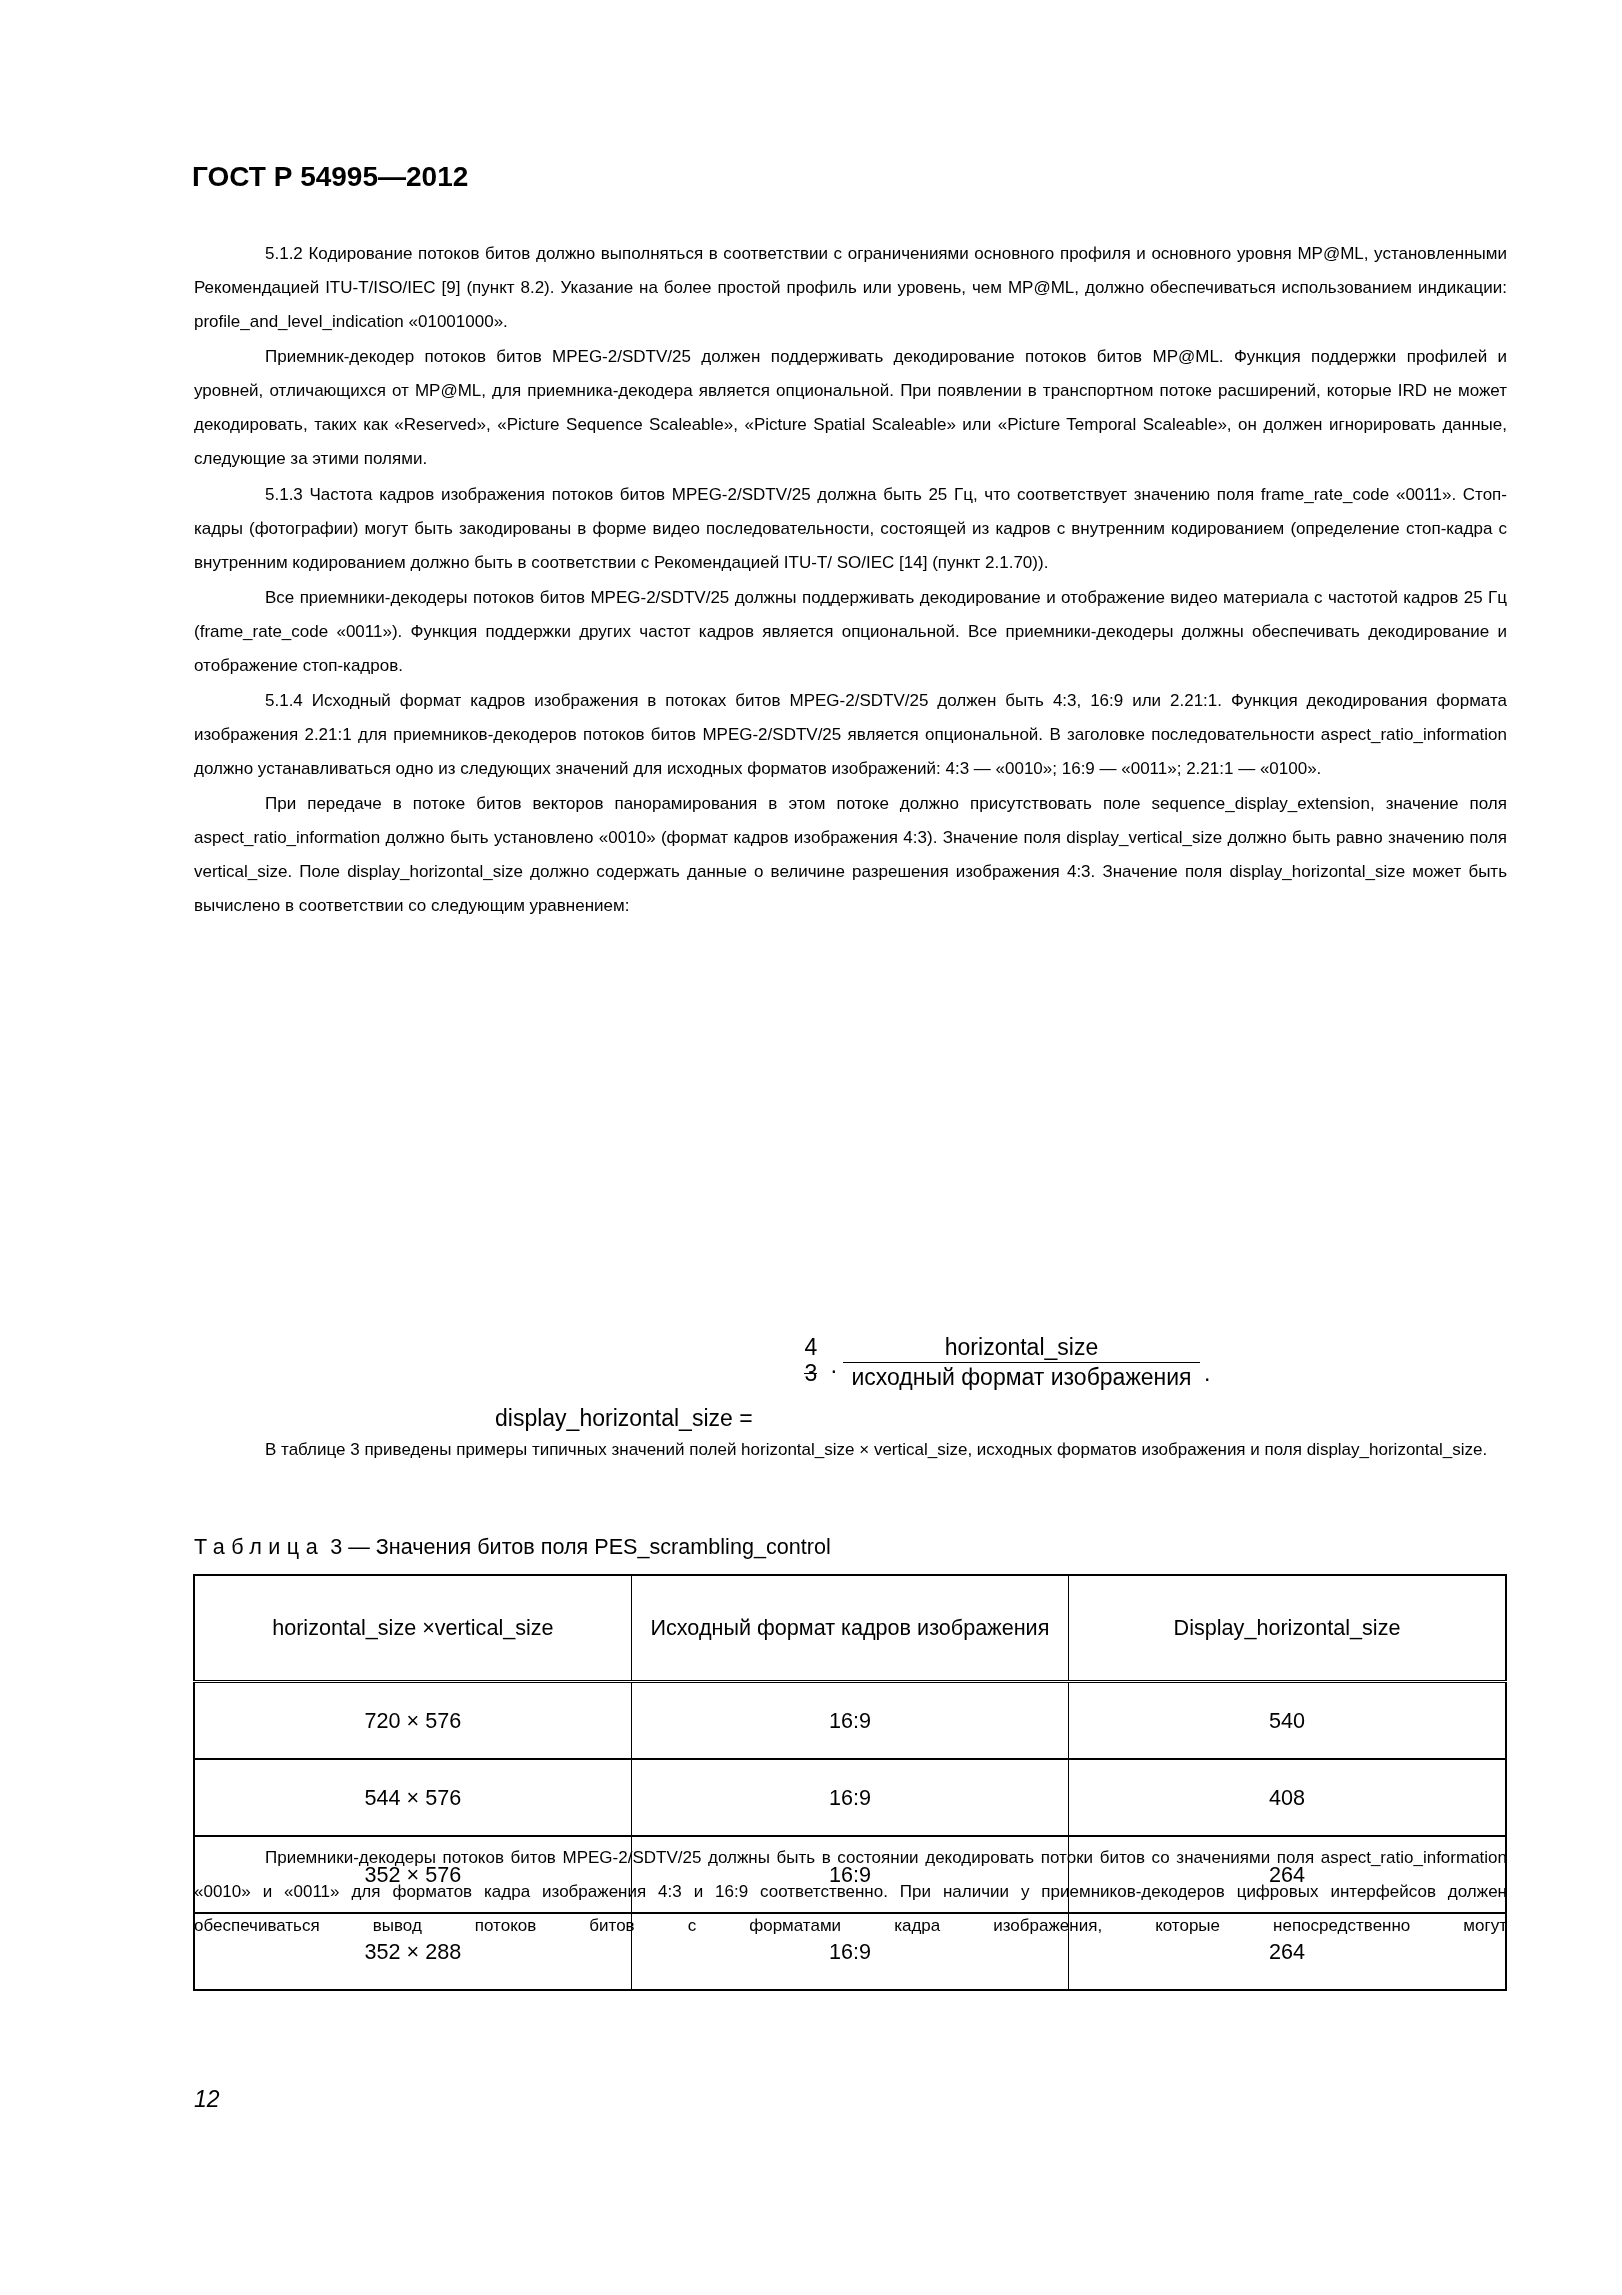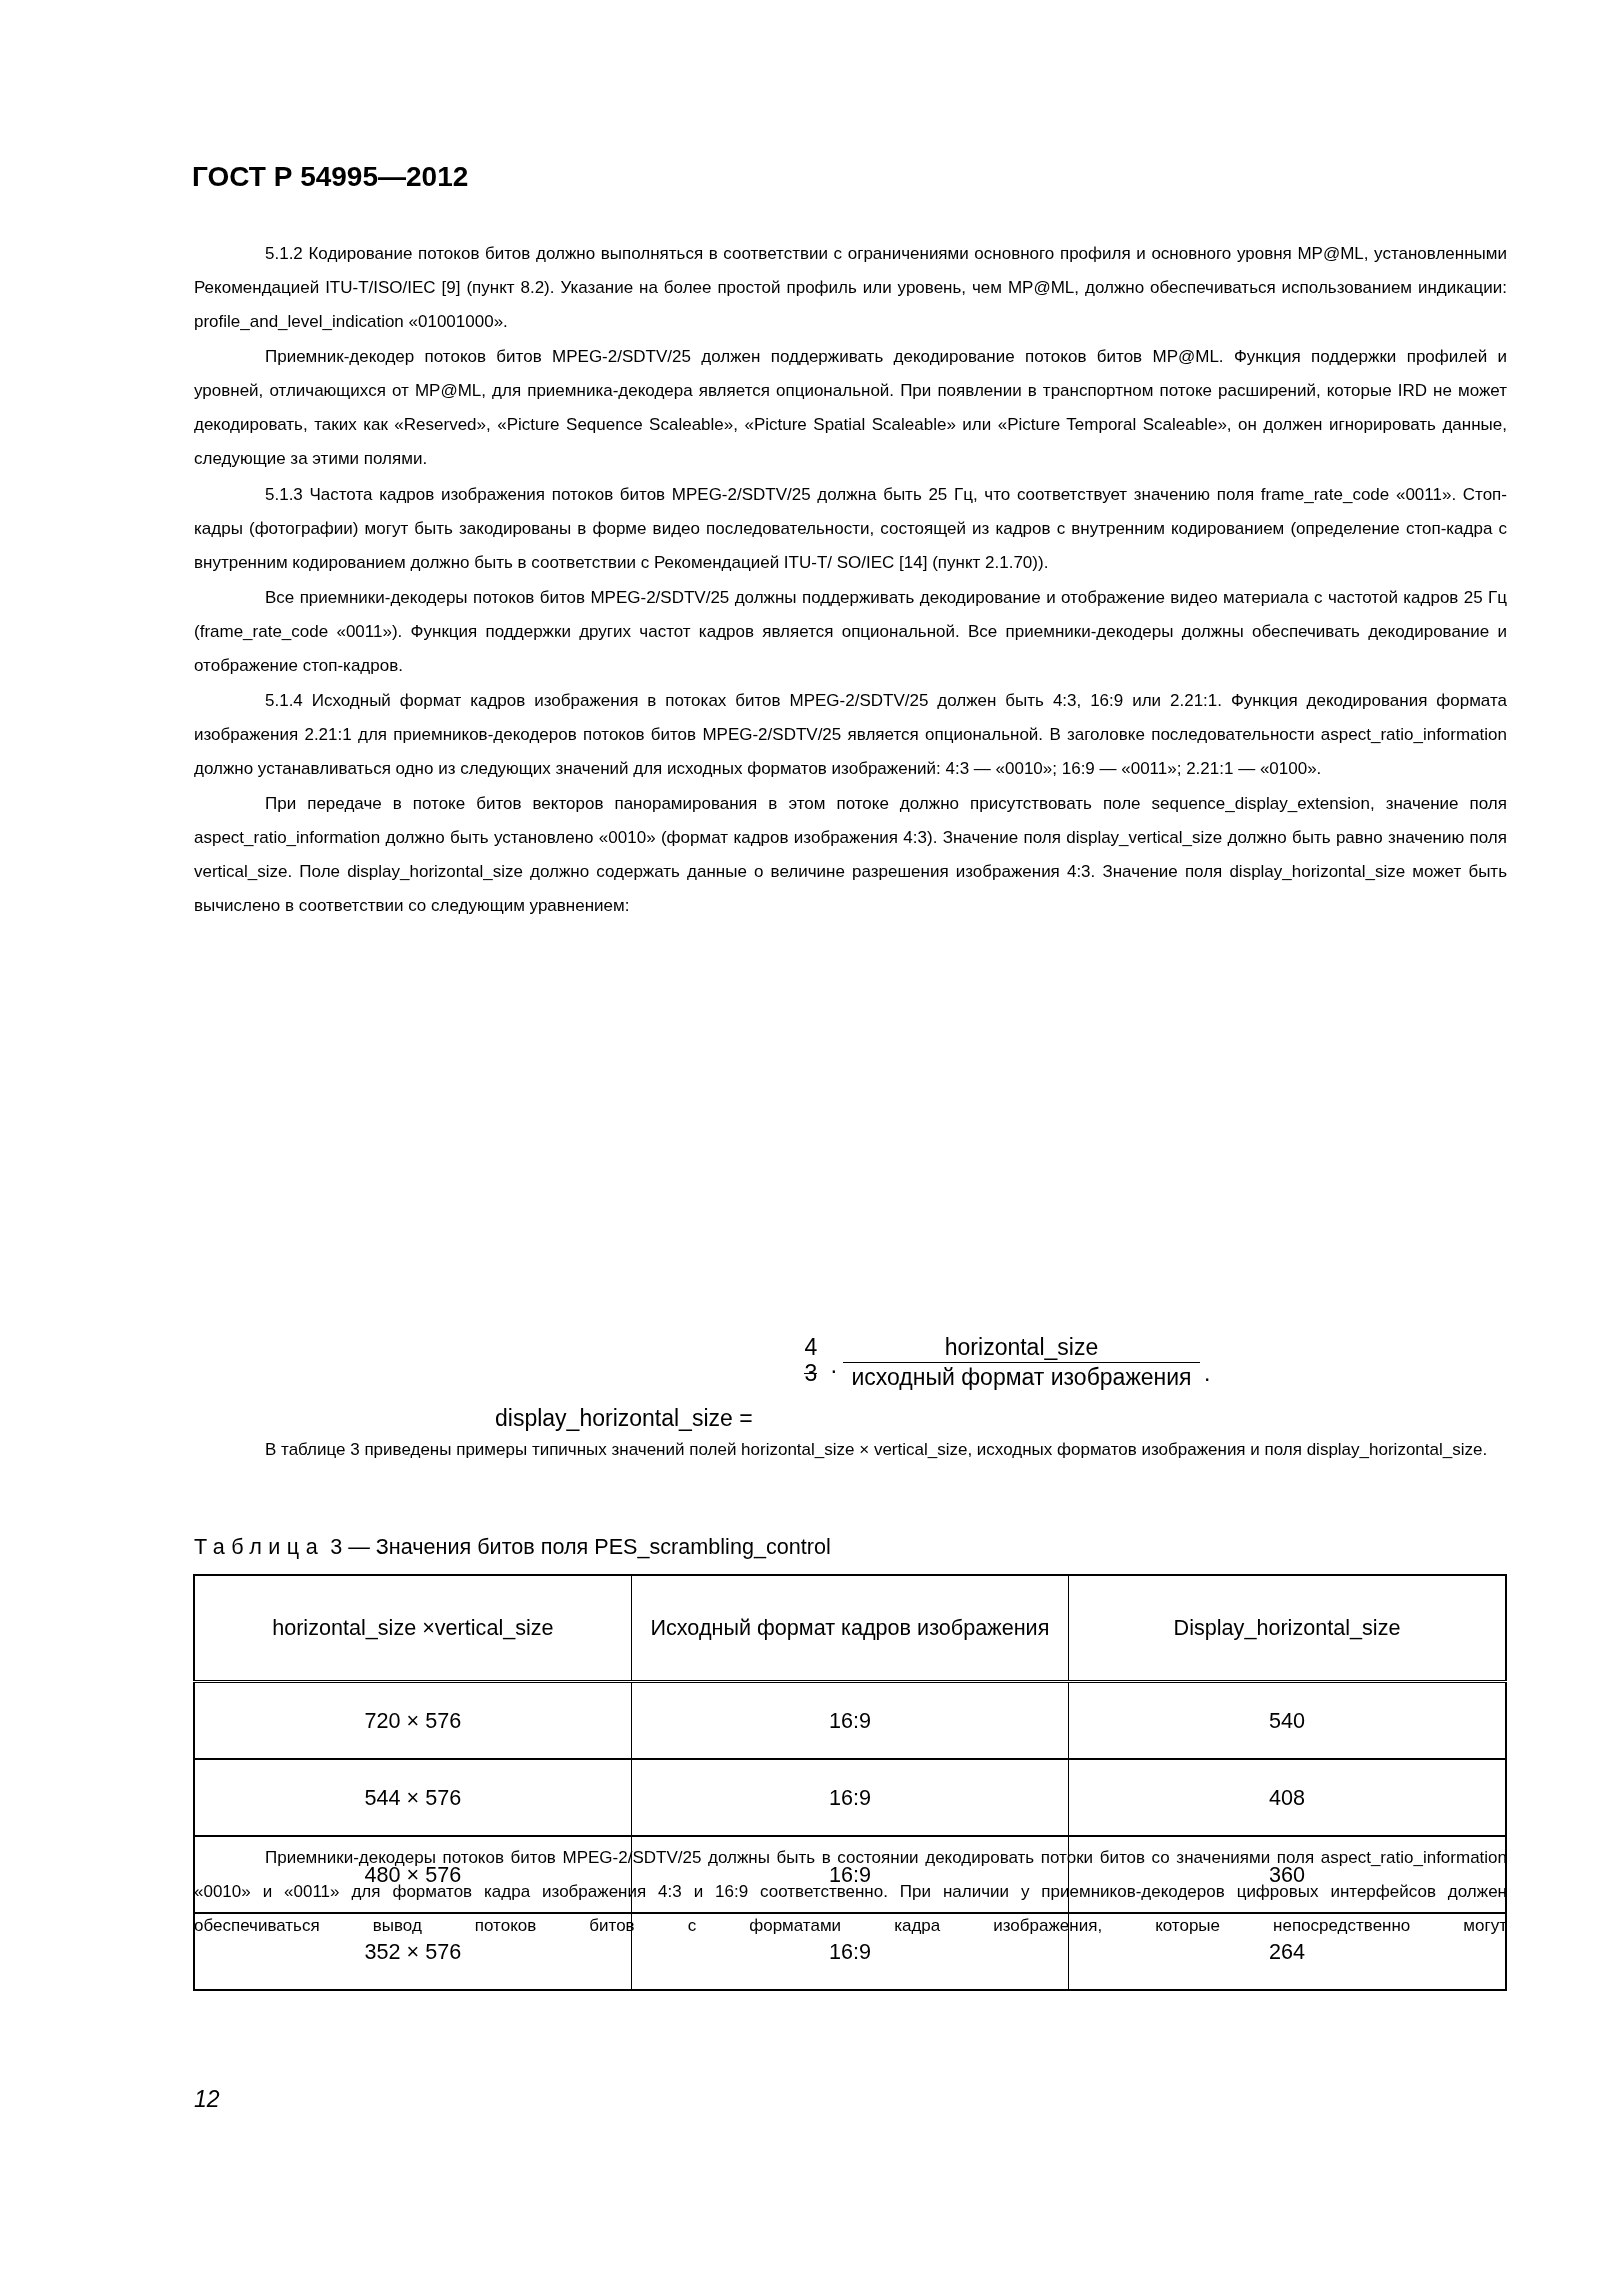--- a/index.html
+++ b/index.html
@@ -114,26 +114,26 @@
       <td>720 × 576</td>
       <td>16:9</td>
       <td>540</td>
     </tr>
     <tr>
       <td>544 × 576</td>
       <td>16:9</td>
       <td>408</td>
     </tr>
     <tr>
-      <td>480 × 576</td>
+      <td>352 × 576</td>
       <td>16:9</td>
-      <td>360</td>
+      <td>264</td>
     </tr>
     <tr>
-      <td>352 × 576</td>
+      <td>352 × 288</td>
       <td>16:9</td>
       <td>264</td>
     </tr>
   </tbody>
 </table>
 
 <div class="body-block" style="top:1841px;">
   <p class="para" style="text-align-last: justify;">Приемники-декодеры потоков битов MPEG-2/SDTV/25 должны быть в состоянии декодировать потоки битов со значениями поля aspect_ratio_information «0010» и «0011» для форматов кадра изображения 4:3 и 16:9 соответственно. При наличии у приемников-декодеров цифровых интерфейсов должен обеспечиваться вывод потоков битов с форматами кадра изображения, которые непосредственно могут</p>
 </div>
 

